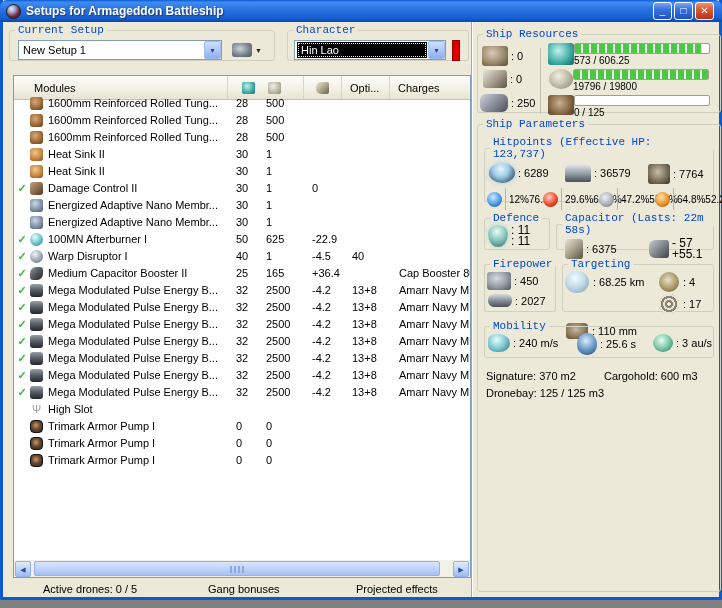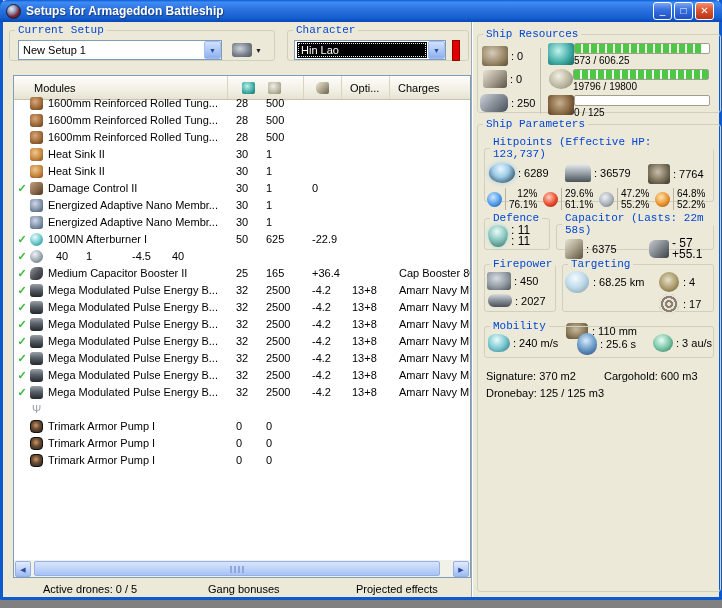--- a/index.html
+++ b/index.html
@@ -131,21 +131,21 @@
     background:linear-gradient(180deg,#e8eaec 0%,#9aa2aa 50%,#4a5258 100%); }
   .i-struct { width:22px; height:20px;
     background:radial-gradient(circle at 45% 40%, #c8beaa 0%, #7a705a 55%, #33302a 100%); }
   .resist { position:absolute; display:flex; align-items:center; }
   .r-icon { width:15px; height:15px; border-radius:50%; }
   .em-resist-icon  { background:radial-gradient(circle at 40% 35%, #cfe8ff 0%, #4a9ae8 55%, #1a4a9a 100%); }
   .th-resist-icon  { background:radial-gradient(circle at 40% 35%, #ffd0c0 0%, #e84a2a 55%, #8a1a0a 100%); }
   .kin-resist-icon { background:radial-gradient(circle at 40% 35%, #f0f2f4 0%, #a8b0b8 55%, #5a6268 100%); }
   .exp-resist-icon { background:radial-gradient(circle at 40% 35%, #ffe8b0 0%, #e8902a 55%, #8a4a0a 100%); }
   .r-sep { width:1px; height:22px; background:#b8b4a0; margin:0 3px 0 3px; }
-  .r-vals { display:flex; flex-direction:column; font-size:10px; line-height:11px;text-align:right; }
+  .r-vals { display:flex; flex-direction:row; font-size:10px; line-height:11px;text-align:right; }
   .stack { display:flex; flex-direction:column; font-size:12px; line-height:11px; }
   .i-def { width:20px; height:22px; border-radius:50% 50% 50% 50%/40% 40% 60% 60%;
     background:radial-gradient(circle at 45% 30%, #eafcf8 0%, #8ac8c0 45%, #3a6a68 100%); box-shadow:0 0 4px #a8e0da; }
   .i-capbat { width:18px; height:20px; border-radius:3px;
     background:linear-gradient(135deg,#e8e4d8 0%,#a8a08a 50%,#5a5240 100%); }
   .i-capdelta { width:20px; height:18px; border-radius:6px 3px 3px 6px;
     background:linear-gradient(135deg,#c8ccd2 0%,#80888e 50%,#3a4246 100%); }
   .i-fpturret { width:24px; height:18px;
     background:radial-gradient(ellipse at 40% 35%, #d8dce2 0%, #9098a0 55%, #4a5258 100%); }
   .i-dps { width:24px; height:13px; border-radius:6px;
@@ -337,20 +337,21 @@
             <span class="cell c-pg">625</span>
             <span class="cell c-cap">-22.9</span>
             <span class="cell c-opti"></span>
             <span class="cell c-chg"></span>
           </div>
           <div class="row">
             <span class="cell c-check">✓</span>
             <span class="cell c-icon">
               <div class="mi warp-disruptor-icon"></div>
             </span>
+            <span class="cell c-name">Warp Disruptor I</span>
             <span class="cell c-cpu">40</span>
             <span class="cell c-pg">1</span>
             <span class="cell c-cap">-4.5</span>
             <span class="cell c-opti">40</span>
             <span class="cell c-chg"></span>
           </div>
           <div class="row">
             <span class="cell c-check">✓</span>
             <span class="cell c-icon">
               <div class="mi cap-booster-icon"></div>
@@ -444,20 +445,21 @@
             <span class="cell c-pg">2500</span>
             <span class="cell c-cap">-4.2</span>
             <span class="cell c-opti">13+8</span>
             <span class="cell c-chg">Amarr Navy Mu...</span>
           </div>
           <div class="row">
             <span class="cell c-check"></span>
             <span class="cell c-icon">
               <div class="mi empty-high-slot-icon"></div>
             </span>
+            <span class="cell c-name">High Slot</span>
             <span class="cell c-cpu"></span>
             <span class="cell c-pg"></span>
             <span class="cell c-cap"></span>
             <span class="cell c-opti"></span>
             <span class="cell c-chg"></span>
           </div>
           <div class="row">
             <span class="cell c-check"></span>
             <span class="cell c-icon">
               <div class="mi rig-icon"></div>

